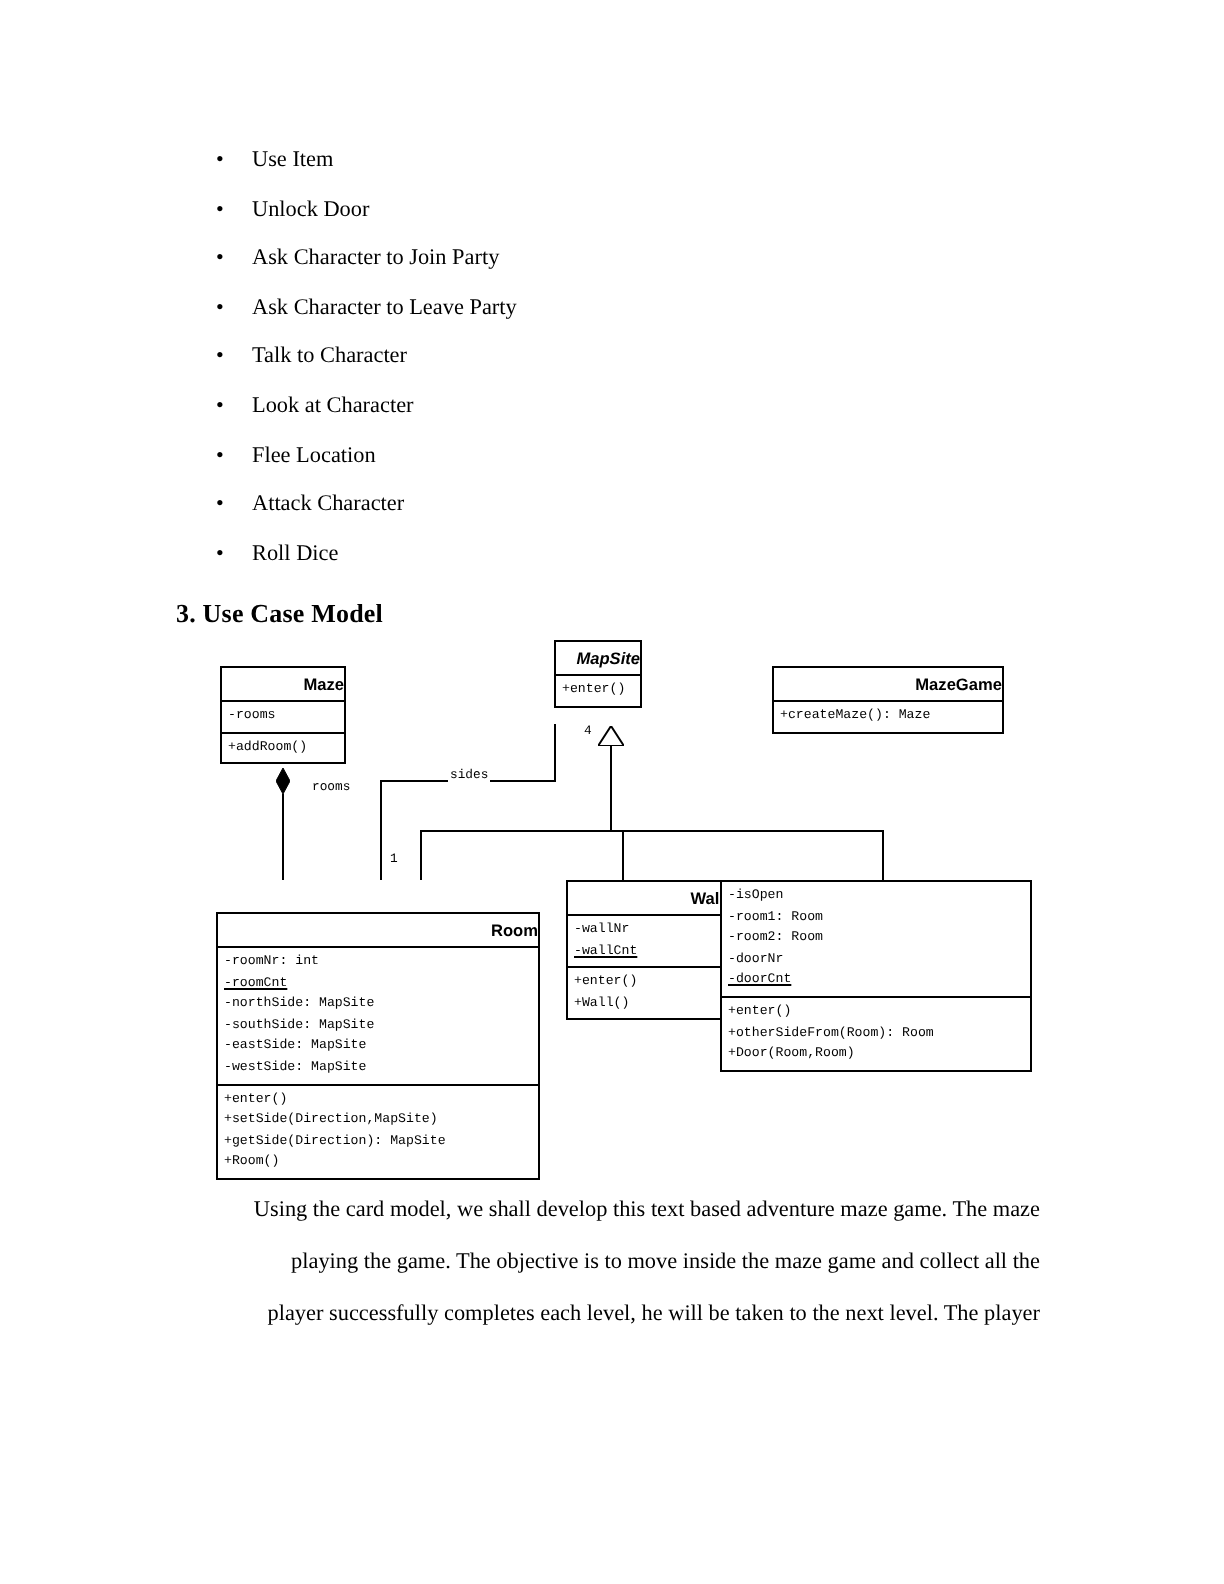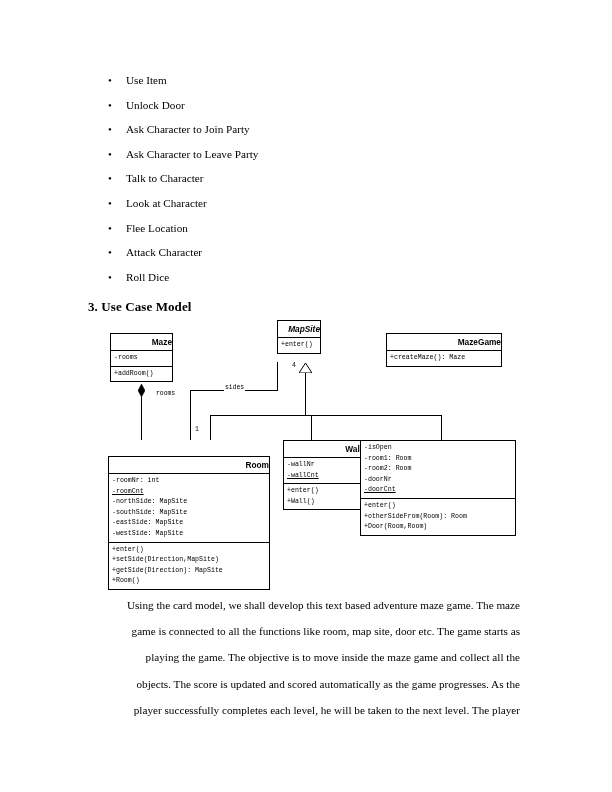--- a/index.html
+++ b/index.html
@@ -297,17 +297,15 @@
       <span class="uml-row">+enter()</span>
       <span class="uml-row">+otherSideFrom(Room): Room</span>
       <span class="uml-row">+Door(Room,Room)</span>
     </div>
   </div>
 
 </div>
 
 <div class="body-paragraph">
   <span class="ln-row">Using the card model, we shall develop this text based adventure maze game.  The maze</span>
-  <span class="ln-row">game is connected to all the functions like room, map site, door etc. The game starts as</span>
   <span class="ln-row">playing the game. The objective is to move inside the maze game and collect all the</span>
-  <span class="ln-row">objects. The score is updated and scored automatically as the game progresses. As the</span>
   <span class="ln-row">player successfully completes each level, he will be taken to the next level. The player</span>
 </div>
 
 </body></html>

